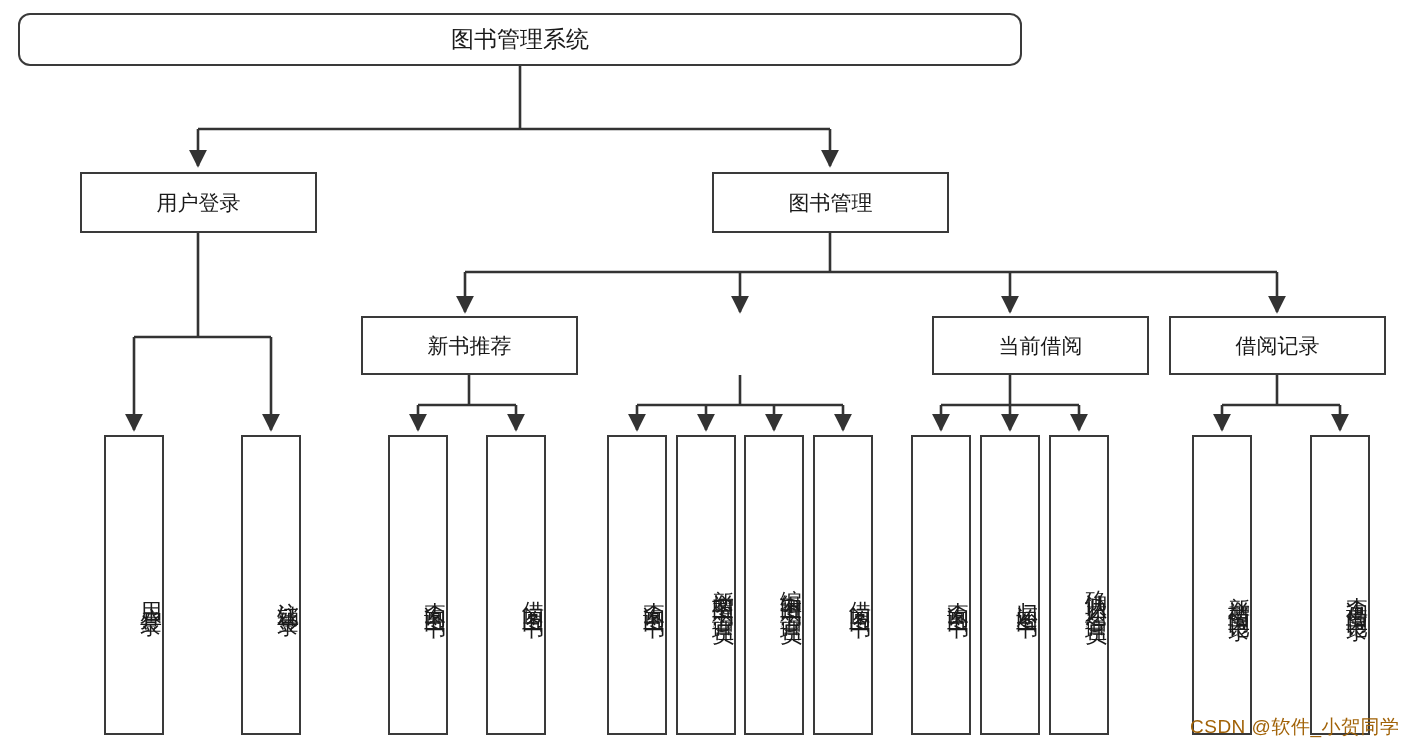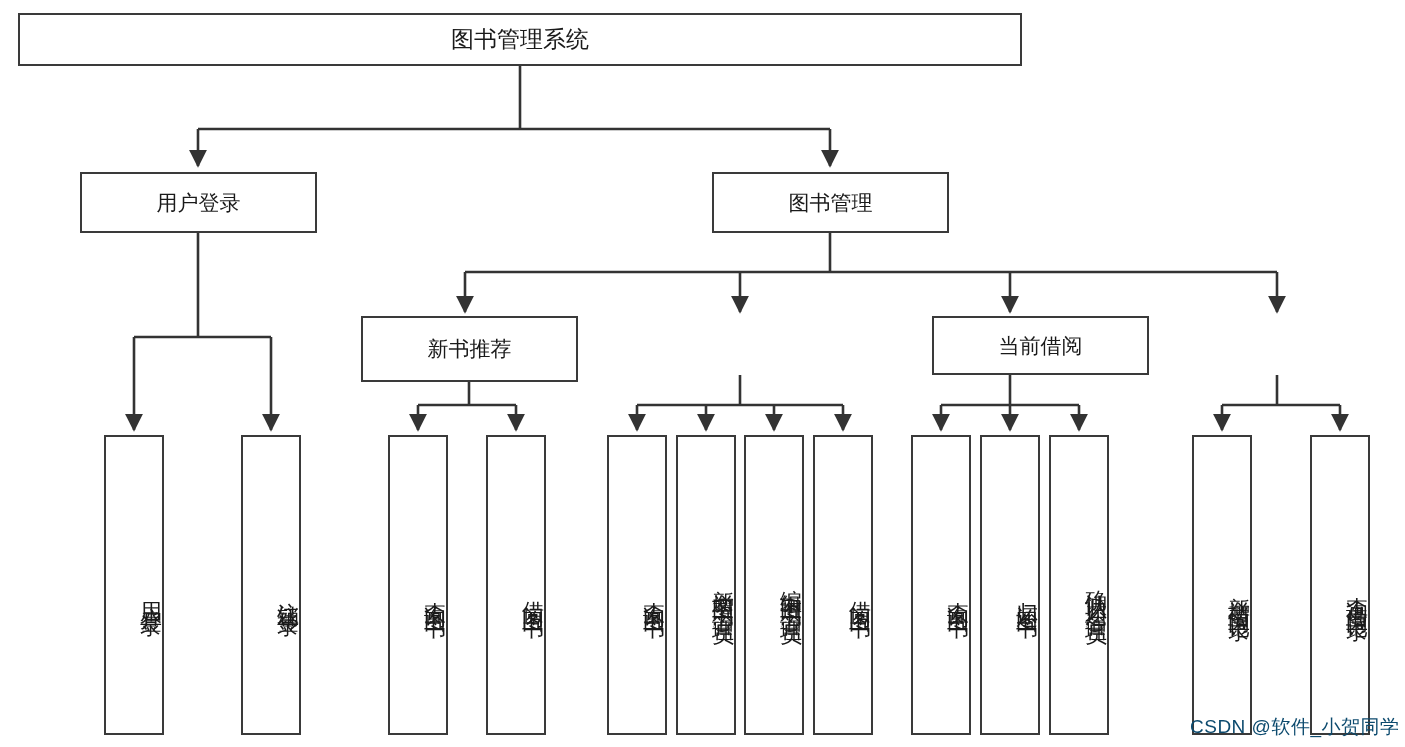--- a/index.html
+++ b/index.html
@@ -29,40 +29,40 @@
     position: absolute;
     box-sizing: border-box;
     background: #ffffff;
     border: 2px solid #3a3a3a;
     display: flex;
     align-items: center;
     justify-content: center;
     text-align: center;
     color: #1a1a1a;
   }
-  .node-box.level0 { font-size: 23px; }
+  .node-box.level0 { font-size: 23px; border-radius: 12px; }
   .node-box.level1 { font-size: 21px; }
   .node-box.level2 { font-size: 21px; }
   .node-box.leaf {
     writing-mode: vertical-rl;
     text-orientation: upright;
     font-size: 22px;
     letter-spacing: 5px;
     padding-top: 18px;
     align-items: flex-start;
     justify-content: center;
     line-height: 1.0;
   }
   .node-label {
     display: block;
     white-space: pre-wrap;
   }
   .watermark {
     position: absolute;
-    color: #0c4a6e;
+    color: #a16207;
     font-size: 19px;
     letter-spacing: 0.5px;
     white-space: nowrap;
     user-select: none;
   }
 </style>
 </head>
 <body>
 
 <div id="canvas">
@@ -124,25 +124,28 @@
     <span class="node-label">图书管理系统</span>
   </div>
 
   <div class="node-box level1" style="left:80px; top:172px; width:237px; height:61px;">
     <span class="node-label">用户登录</span>
   </div>
   <div class="node-box level1" style="left:712px; top:172px; width:237px; height:61px;">
     <span class="node-label">图书管理</span>
   </div>
 
-  <div class="node-box level2" style="left:361px; top:316px; width:217px; height:66px;">
+  <div class="node-box level2" style="left:361px; top:316px; width:217px; height:59px;">
     <span class="node-label">新书推荐</span>
   </div>
   <div class="node-box level2" style="left:932px; top:316px; width:217px; height:59px;">
     <span class="node-label">当前借阅</span>
+  </div>
+  <div class="node-box level2" style="left:1169px; top:316px; width:217px; height:59px;">
+    <span class="node-label">借阅记录</span>
   </div>
 
   <div class="node-box leaf" style="left:104px; top:435px; width:60px; height:300px;">
     <span class="node-label">用户登录</span>
   </div>
   <div class="node-box leaf" style="left:241px; top:435px; width:60px; height:300px;">
     <span class="node-label">注销登录</span>
   </div>
 
   <div class="node-box leaf" style="left:388px; top:435px; width:60px; height:300px;">

